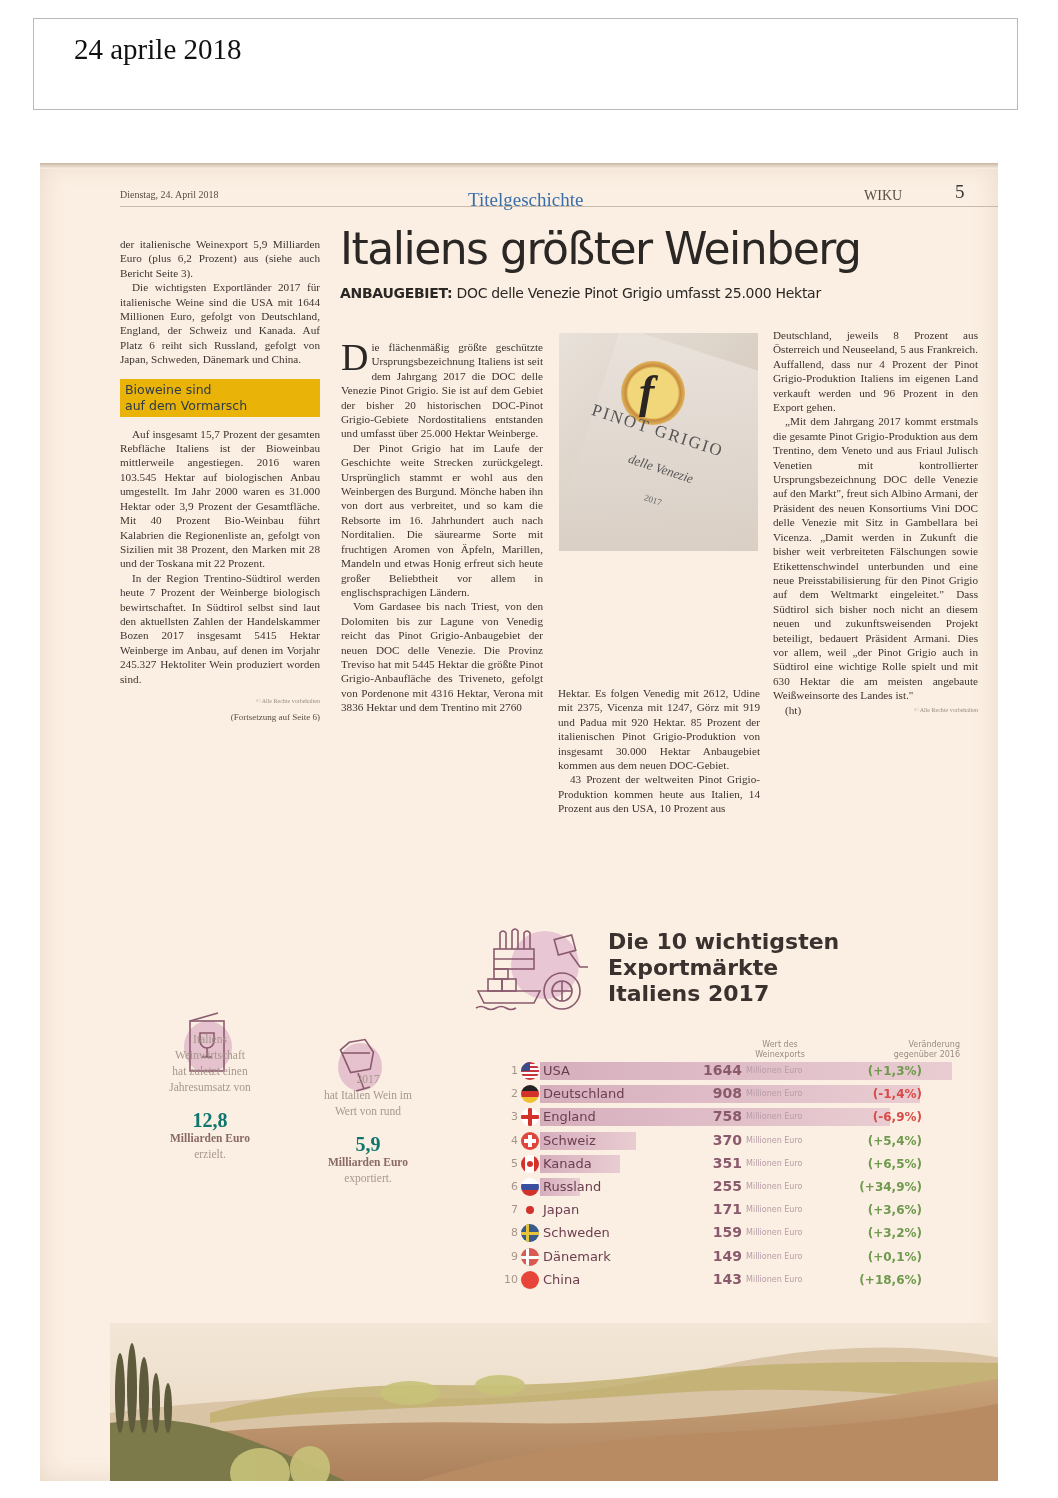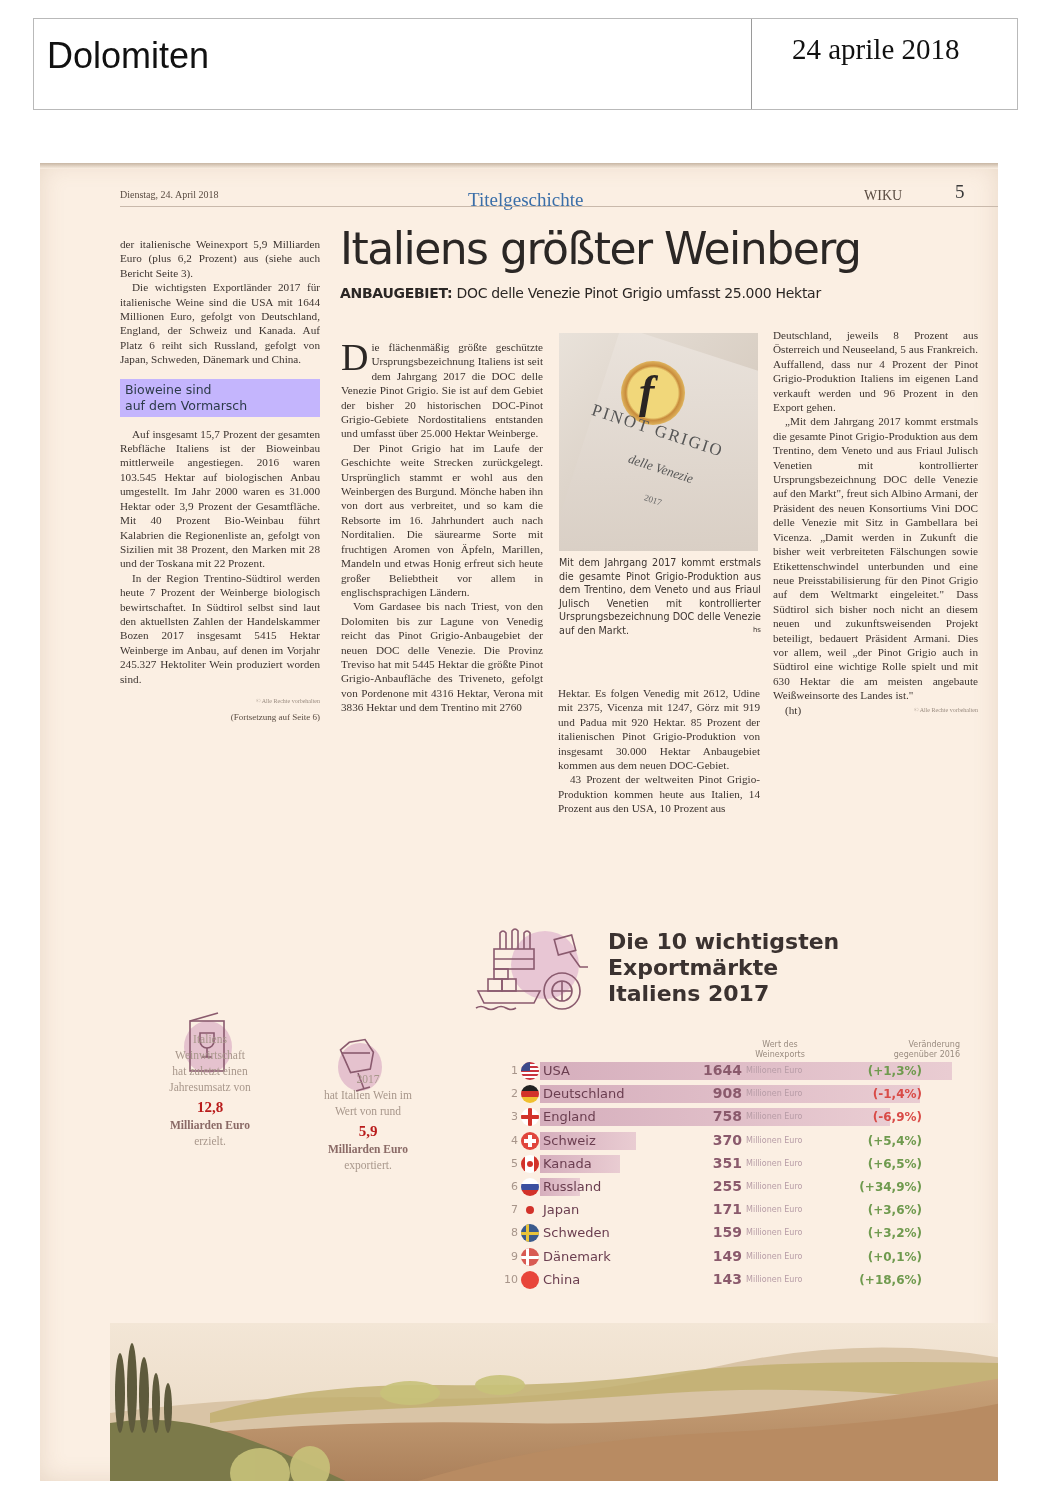--- a/index.html
+++ b/index.html
@@ -26,21 +26,21 @@
   .subhead b { font-weight:bold; }
 
   .col { position:absolute; font-size:11.2px; line-height:14.4px; color:#3c3430; text-align:justify; hyphens:auto; }
   .col p { margin:0; text-indent:12px; }
   .col p.noind { text-indent:0; }
   .c1 { left:80px; top:74px; width:200px; }
   .c2 { left:301px; top:177px; width:202px; }
   .c3 { left:518px; top:523px; width:202px;font-family:Liberation Serif, serif; }
   .c4 { left:733px; top:165px; width:205px; }
 
-  .box-head { background:#c4b5fd; padding:3px 5px; margin:12px 0 10px 0; font-family:"DejaVu Sans", sans-serif; font-size:12.5px; line-height:16px; color:#2d3b4a; }
+  .box-head { background:#eab308; padding:3px 5px; margin:12px 0 10px 0; font-family:"DejaVu Sans", sans-serif; font-size:12.5px; line-height:16px; color:#2d3b4a; }
   .dropcap { float:left; font-size:38px; line-height:30px; margin:2px 3px 0 0; color:#2b2725; }
   .credit { font-size:6px; color:#9a8c80; text-align:right; margin-top:8px; }
   .fort { font-size:9px; text-align:right; color:#5a4c42; margin-top:2px; }
 
   .photo { position:absolute; left:519px; top:170px; width:199px; height:218px; background:linear-gradient(135deg,#e9e2da 0%,#d9cfc4 55%,#c4b6a8 100%); overflow:hidden; }
   .label { position:absolute; left:20px; top:20px; width:210px; height:240px; background:linear-gradient(160deg,#eae3dc,#d4c9be); transform:rotate(18deg); }
   .seal { position:absolute; left:62px; top:28px; width:64px; height:64px; border-radius:50%; background:radial-gradient(#f1d77a 55%,#c88b3c 60%,#e8c46a 75%,#b3733a 100%); }
   .seal span { position:absolute; left:18px; top:4px; font-size:46px; font-style:italic; font-weight:bold; color:#2a2523; }
   .pg1 { position:absolute; left:30px; top:88px; transform:rotate(18deg); font-size:17px; letter-spacing:2px; color:#555; }
   .pg2 { position:absolute; left:68px; top:128px; transform:rotate(18deg); font-size:13px; font-style:italic; color:#555; }
@@ -61,34 +61,31 @@
   .flag { position:absolute; left:21px; top:2px; width:18px; height:18px; border-radius:50%; overflow:hidden; }
   .country { position:absolute; left:43px; top:3px; font-family:"DejaVu Sans", sans-serif; font-size:13px; color:#6b3e50; }
   .val { position:absolute; left:190px; top:2px; width:52px; text-align:right; font-family:"DejaVu Sans", sans-serif; font-weight:bold; font-size:14px; color:#8a5a6c; }
   .unit { position:absolute; left:246px; top:6px; font-family:"DejaVu Sans", sans-serif; font-size:8px; color:#b79ca6; }
   .chg { position:absolute; left:350px; top:4px; width:72px; text-align:right; font-family:"DejaVu Sans", sans-serif; font-weight:bold; font-size:12px; }
   .pos { color:#6f9a4e; } .neg { color:#d94b47; }
 
   .fact { position:absolute; text-align:center; font-family:Liberation Serif, serif; color:#a8978b; font-size:11.5px; line-height:16px; }
   .f1 { left:95px; top:868px; width:150px; }
   .f2 { left:248px; top:908px; width:160px; }
-  .fact .big { font-size:15px; font-weight:bold; color:#b91c1c; margin-top:2px; line-height:20px; }
+  .fact .big { font-size:20px; font-weight:bold; color:#0f766e; margin-top:15px; line-height:20px; }
   .fact .bold { font-weight:bold; color:#8a6a66; font-size:11.5px; }
   .ico1 { position:absolute; left:138px; top:848px; width:56px; height:70px; }
   .ico2 { position:absolute; left:288px; top:870px; width:60px; height:70px; }
 
   .landscape { position:absolute; left:70px; top:1160px; width:892px; height:178px; overflow:hidden; }
 </style>
 </head>
 <body>
 
 <div class="hdr">
-  <div class="hdr-left">
-    <div class="hdr-title">Dolomiten</div>
-  </div>
   <div class="hdr-right">
     <div class="hdr-date">24 aprile 2018</div>
   </div>
 </div>
 
 <div class="paper">
   <div class="running run-date">Dienstag, 24. April 2018</div>
   <div class="running run-section">Titelgeschichte</div>
   <div class="run-section-line"></div>
   <div class="running run-right">WIKU</div>
@@ -117,24 +114,20 @@
   </div>
 
   <div class="photo">
     <div class="label"></div>
     <div class="seal">
         <span>f</span>
       </div>
     <div class="pg1">PINOT GRIGIO</div>
     <div class="pg2">delle Venezie</div>
     <div class="pg3">2017</div>
-  </div>
-  <div class="caption">
-    <span>Mit dem Jahrgang 2017 kommt erstmals die gesamte Pinot Grigio-Produktion aus dem Trentino, dem Veneto und aus Friaul Julisch Venetien mit kontrollierter Ursprungsbezeichnung DOC delle Venezie auf den Markt.</span>
-    <span style="float:right;font-size:7px;">hs</span>
   </div>
 
   <div class="col c3">
     <p class="noind">Hektar. Es folgen Venedig mit 2612, Udine mit 2375, Vicenza mit 1247, Görz mit 919 und Padua mit 920 Hektar. 85 Prozent der italienischen Pinot Grigio-Produktion von insgesamt 30.000 Hektar Anbaugebiet kommen aus dem neuen DOC-Gebiet.</p>
     <p>43 Prozent der weltweiten Pinot Grigio-Produktion kommen heute aus Italien, 14 Prozent aus den USA, 10 Prozent aus</p>
   </div>
 
   <div class="col c4">
     <p class="noind">Deutschland, jeweils 8 Prozent aus Österreich und Neuseeland, 5 aus Frankreich. Auffallend, dass nur 4 Prozent der Pinot Grigio-Produktion Italiens im eigenen Land verkauft werden und 96 Prozent in den Export gehen.</p>
     <p>„Mit dem Jahrgang 2017 kommt erstmals die gesamte Pinot Grigio-Produktion aus dem Trentino, dem Veneto und aus Friaul Julisch Venetien mit kontrollierter Ursprungsbezeichnung DOC delle Venezie auf den Markt", freut sich Albino Armani, der Präsident des neuen Konsortiums Vini DOC delle Venezie mit Sitz in Gambellara bei Vicenza. „Damit werden in Zukunft die bisher weit verbreiteten Fälschungen sowie Etikettenschwindel unterbunden und eine neue Preisstabilisierung für den Pinot Grigio auf dem Weltmarkt eingeleitet." Dass Südtirol sich bisher noch nicht an diesem neuen und zukunftsweisenden Projekt beteiligt, bedauert Präsident Armani. Dies vor allem, weil „der Pinot Grigio auch in Südtirol eine wichtige Rolle spielt und mit 630 Hektar die am meisten angebaute Weißweinsorte des Landes ist."</p>

